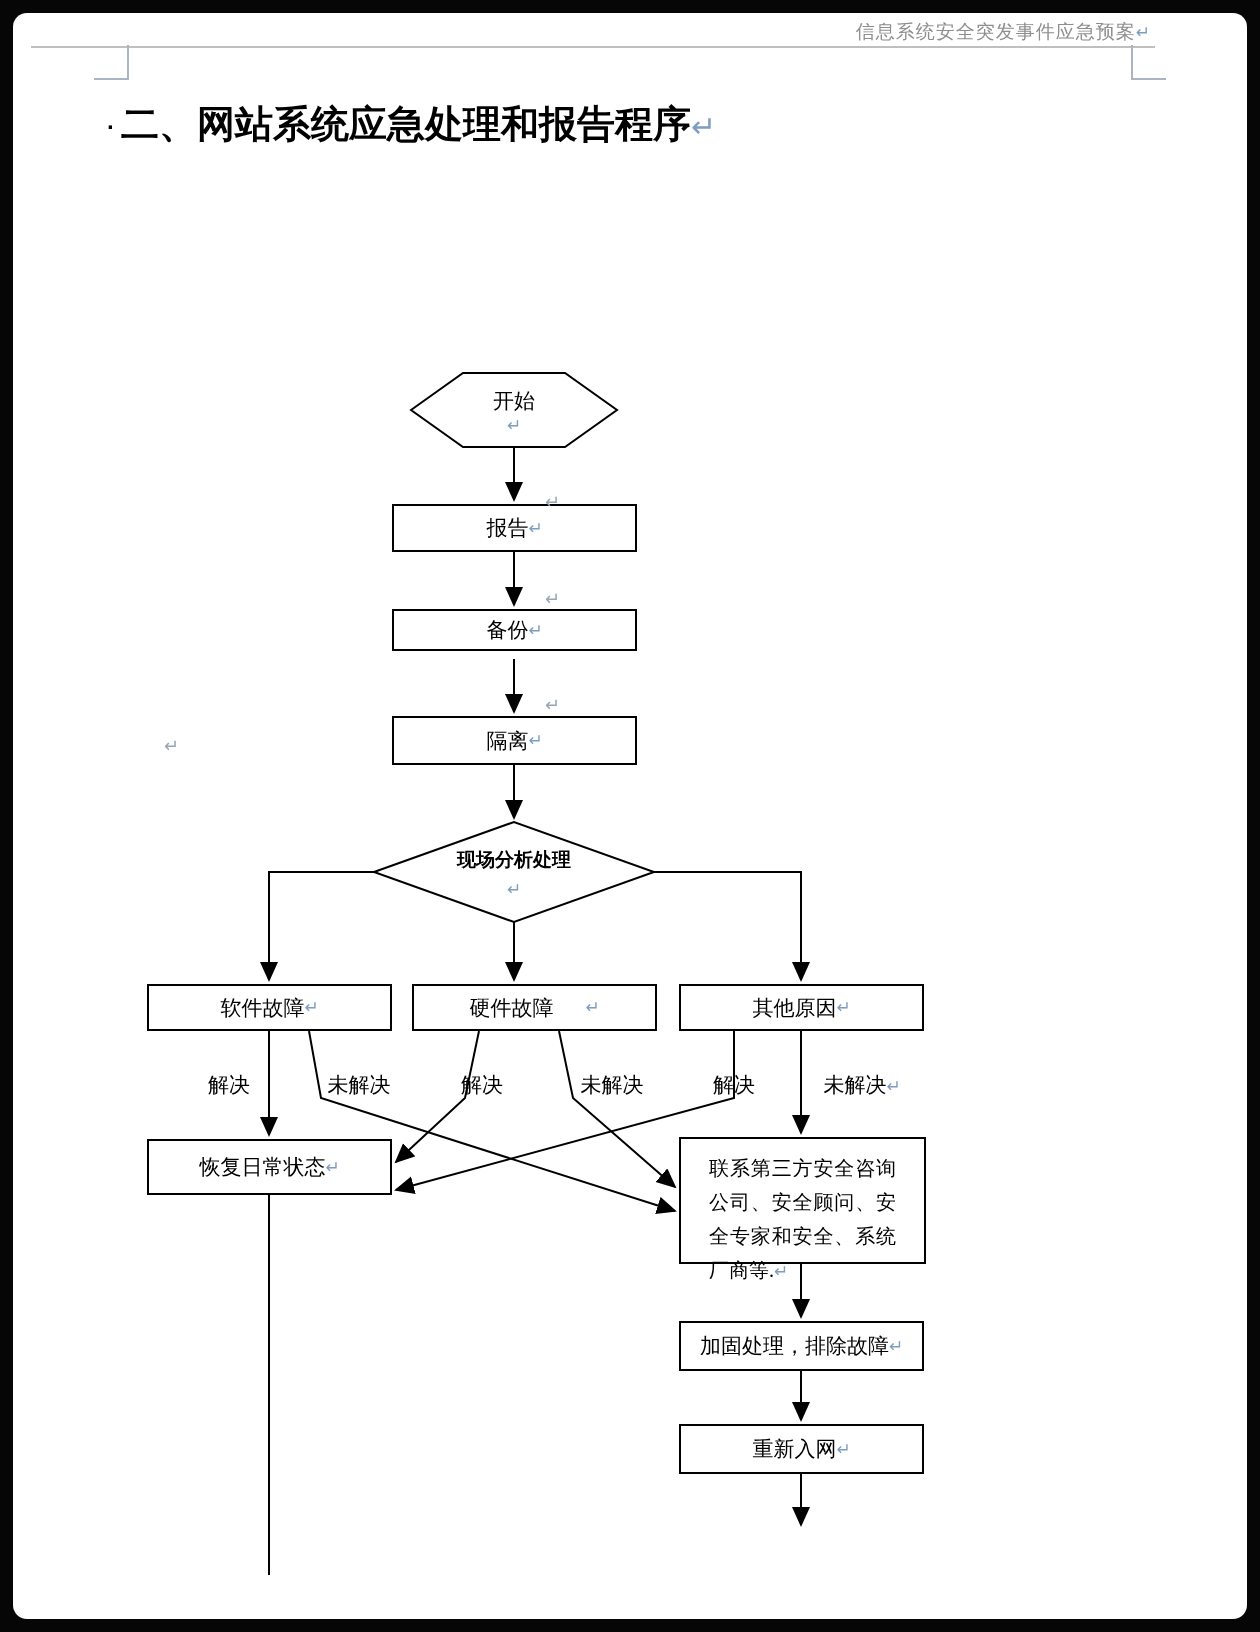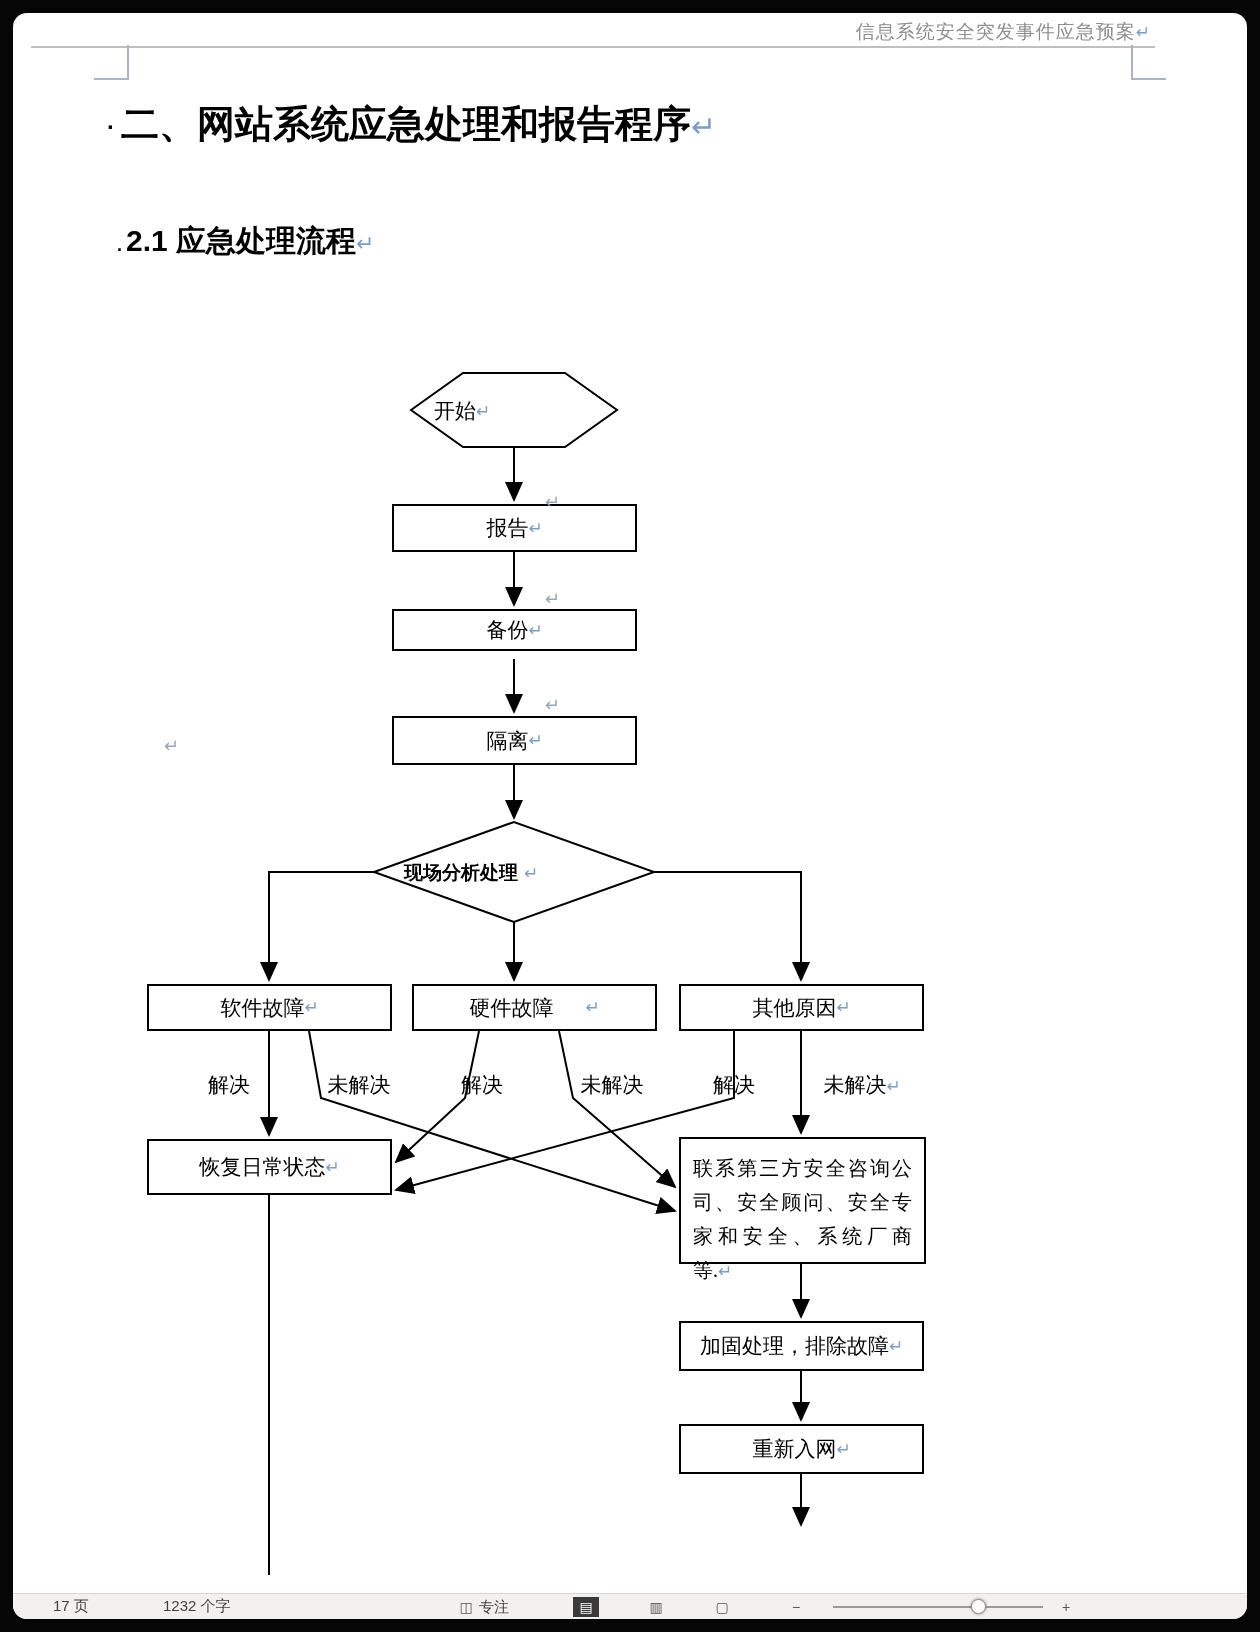--- a/index.html
+++ b/index.html
@@ -25,26 +25,26 @@
   .ret-lg { font-size:30px; }
   .ret-md { font-size:22px; }
   .ret-sm { font-size:17px; }
   .float-ret { position:absolute; color:#97a6b4; font-size:18px; }
 
   .fc-svg { position:absolute; left:0; top:0; }
 
   .fc-box { position:absolute; border:2px solid #000; background:#fff;
             display:flex; align-items:center; justify-content:center;
             font-family:"Liberation Serif", serif; font-size:21px; color:#000; }
-  .fc-text { position:absolute; display:flex; align-items:center; 
-             font-family:"Liberation Serif", serif; font-size:21px; color:#000; background:transparent; }
+  .fc-text { position:absolute; display:flex; align-items:center; justify-content:center;
+             font-family:"Liberation Serif", serif; font-size:21px; color:#000; background:transparent;flex-direction:column; }
   .fc-label { position:absolute; font-family:"Liberation Serif", serif; font-size:21px; color:#000; text-align:center; }
   .fc-contact { position:absolute; border:2px solid #000; background:#fff;
                 font-family:"Liberation Serif", serif; font-size:20px; color:#000;
-                padding:12px 12px; line-height:1.7; text-align:justify; }
+                padding:12px 28px; line-height:1.7; text-align:justify; }
 
   .statusbar { position:absolute; left:0; right:0; bottom:0; height:26px;
                background:#f2f1f0; border-top:1px solid #d6d6d6; font-size:15px; color:#3f3f3f; }
   .sb-item { position:absolute; top:3px; white-space:nowrap; }
   .sb-icon { display:inline-block; width:26px; height:20px; text-align:center;
              line-height:20px; font-size:14px; color:#555; cursor:default; }
   .sb-icon.selected { background:#3a3a3a; color:#fff; }
   .sb-track { position:absolute; top:12px; left:820px; width:210px; height:2px; background:#9a9a9a; }
   .sb-knob { position:absolute; top:5px; left:958px; width:15px; height:15px; border-radius:50%;
              background:#fff; border:1px solid #8a8a8a; box-shadow:0 0 3px rgba(0,0,0,.45); }
@@ -53,21 +53,20 @@
 <body>
 
 <div class="page">
 
   <div class="doc-header"><span>信息系统安全突发事件应急预案</span><span class="ret ret-sm">↵</span></div>
   <div class="header-rule"></div>
   <div class="crop crop-tl"></div>
   <div class="crop crop-tr"></div>
 
   <div class="doc-title"><span class="title-bullet">·</span><span>二、网站系统应急处理和报告程序</span><span class="ret ret-lg">↵</span></div>
-  <div class="doc-subtitle"><span class="subtitle-dot">.</span><span>2.1 应急处理流程</span><span class="ret ret-md">↵</span></div>
 
   <svg class="fc-svg" width="1234" height="1606" viewBox="0 0 1234 1606">
     <defs>
       <marker id="arw" markerWidth="11" markerHeight="10" refX="9" refY="4.5" orient="auto">
         <path d="M0,0 L10,4.5 L0,9 Z" fill="#000"></path>
       </marker>
     </defs>
     <g stroke="#000" stroke-width="2" fill="#fff">
       <polygon points="398,397 450,360 552,360 604,397 552,434 450,434"></polygon>
       <polygon points="361,859 501,809 641,859 501,909"></polygon>
@@ -155,26 +154,14 @@
   <div class="fc-box" style="left:666px;top:1411px;width:245px;height:50px;">
       <span>重新入网</span>
       <span class="ret ret-sm">↵</span>
     </div>
 
   <span class="float-ret" style="left:532px;top:478px;">↵</span>
   <span class="float-ret" style="left:532px;top:575px;">↵</span>
   <span class="float-ret" style="left:532px;top:681px;">↵</span>
   <span class="float-ret" style="left:151px;top:722px;">↵</span>
 
-  <div class="statusbar">
-    <span class="sb-item" style="left:40px;">17 页</span>
-    <span class="sb-item" style="left:150px;">1232 个字</span>
-    <span class="sb-item" style="left:440px;"><span class="sb-icon">◫</span><span>专注</span></span>
-    <span class="sb-item sb-icon selected" style="left:560px;">▤</span>
-    <span class="sb-item sb-icon" style="left:630px;">▥</span>
-    <span class="sb-item sb-icon" style="left:696px;">▢</span>
-    <span class="sb-item sb-icon" style="left:770px;">−</span>
-    <span class="sb-track"></span>
-    <span class="sb-knob"></span>
-    <span class="sb-item sb-icon" style="left:1040px;">+</span>
-  </div>
 
 </div>
 
 </body></html>

